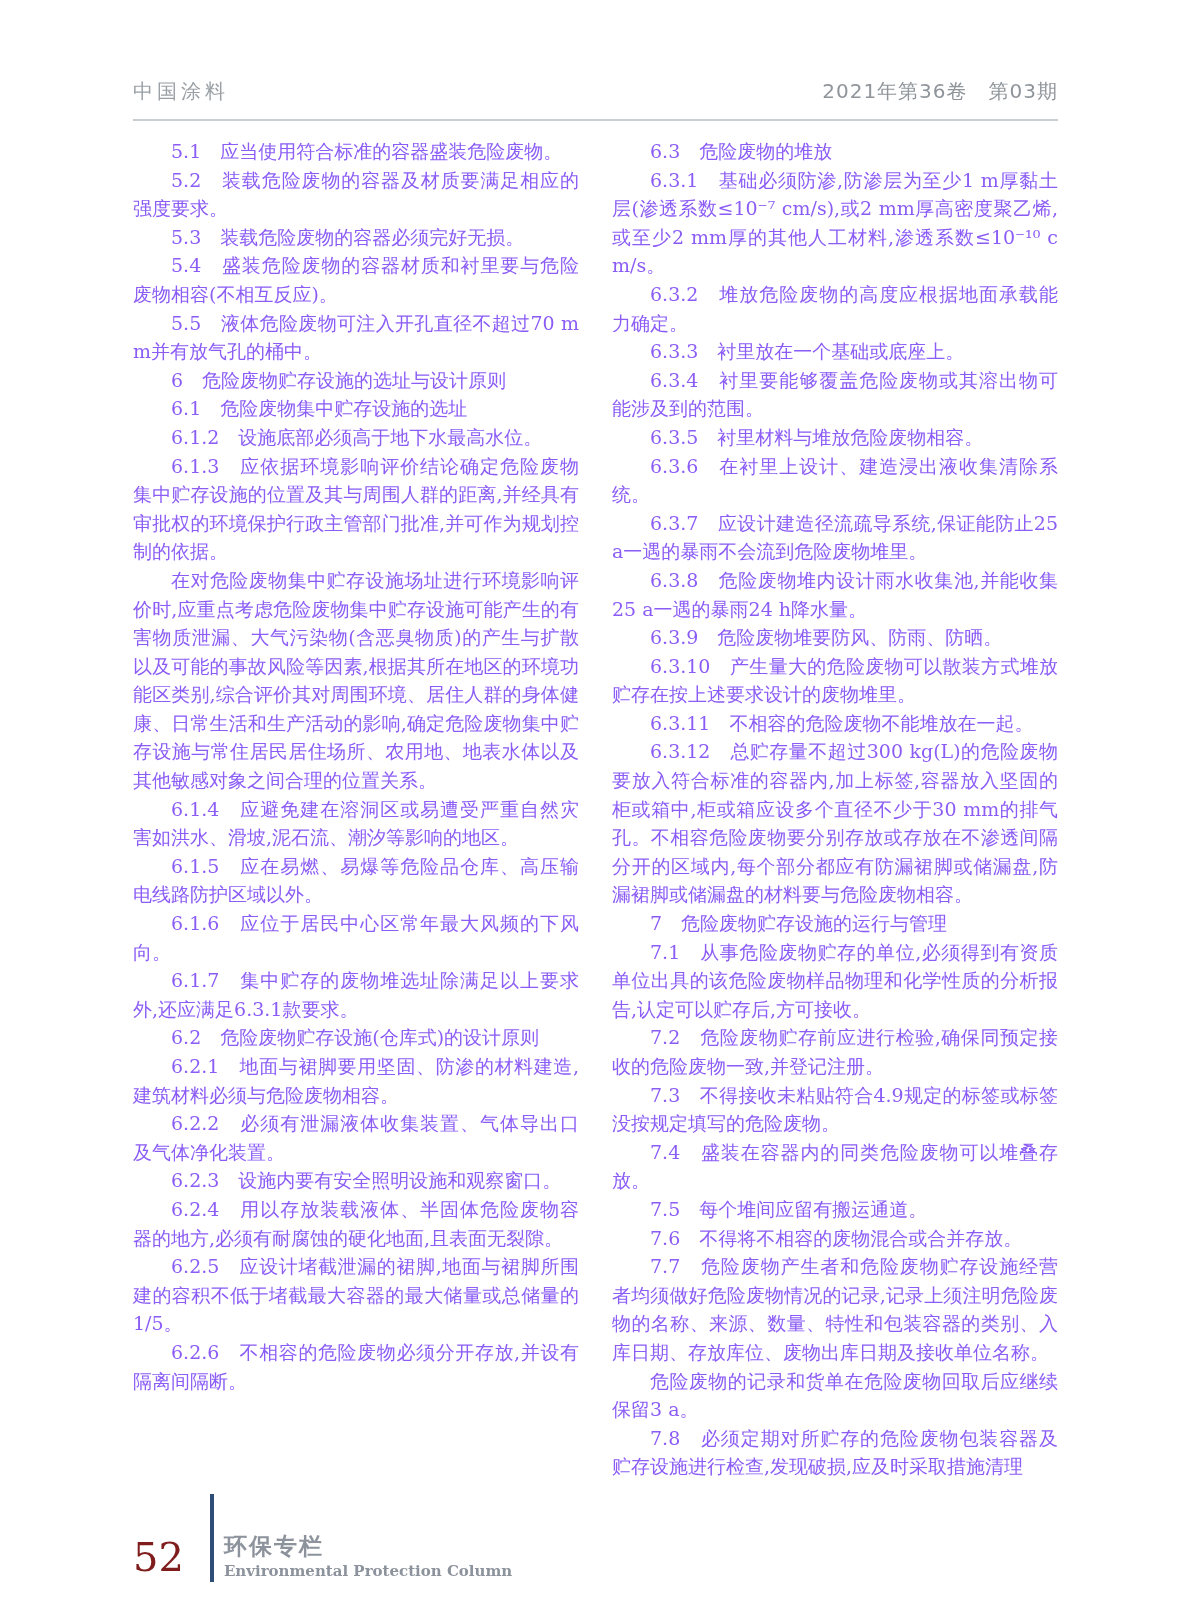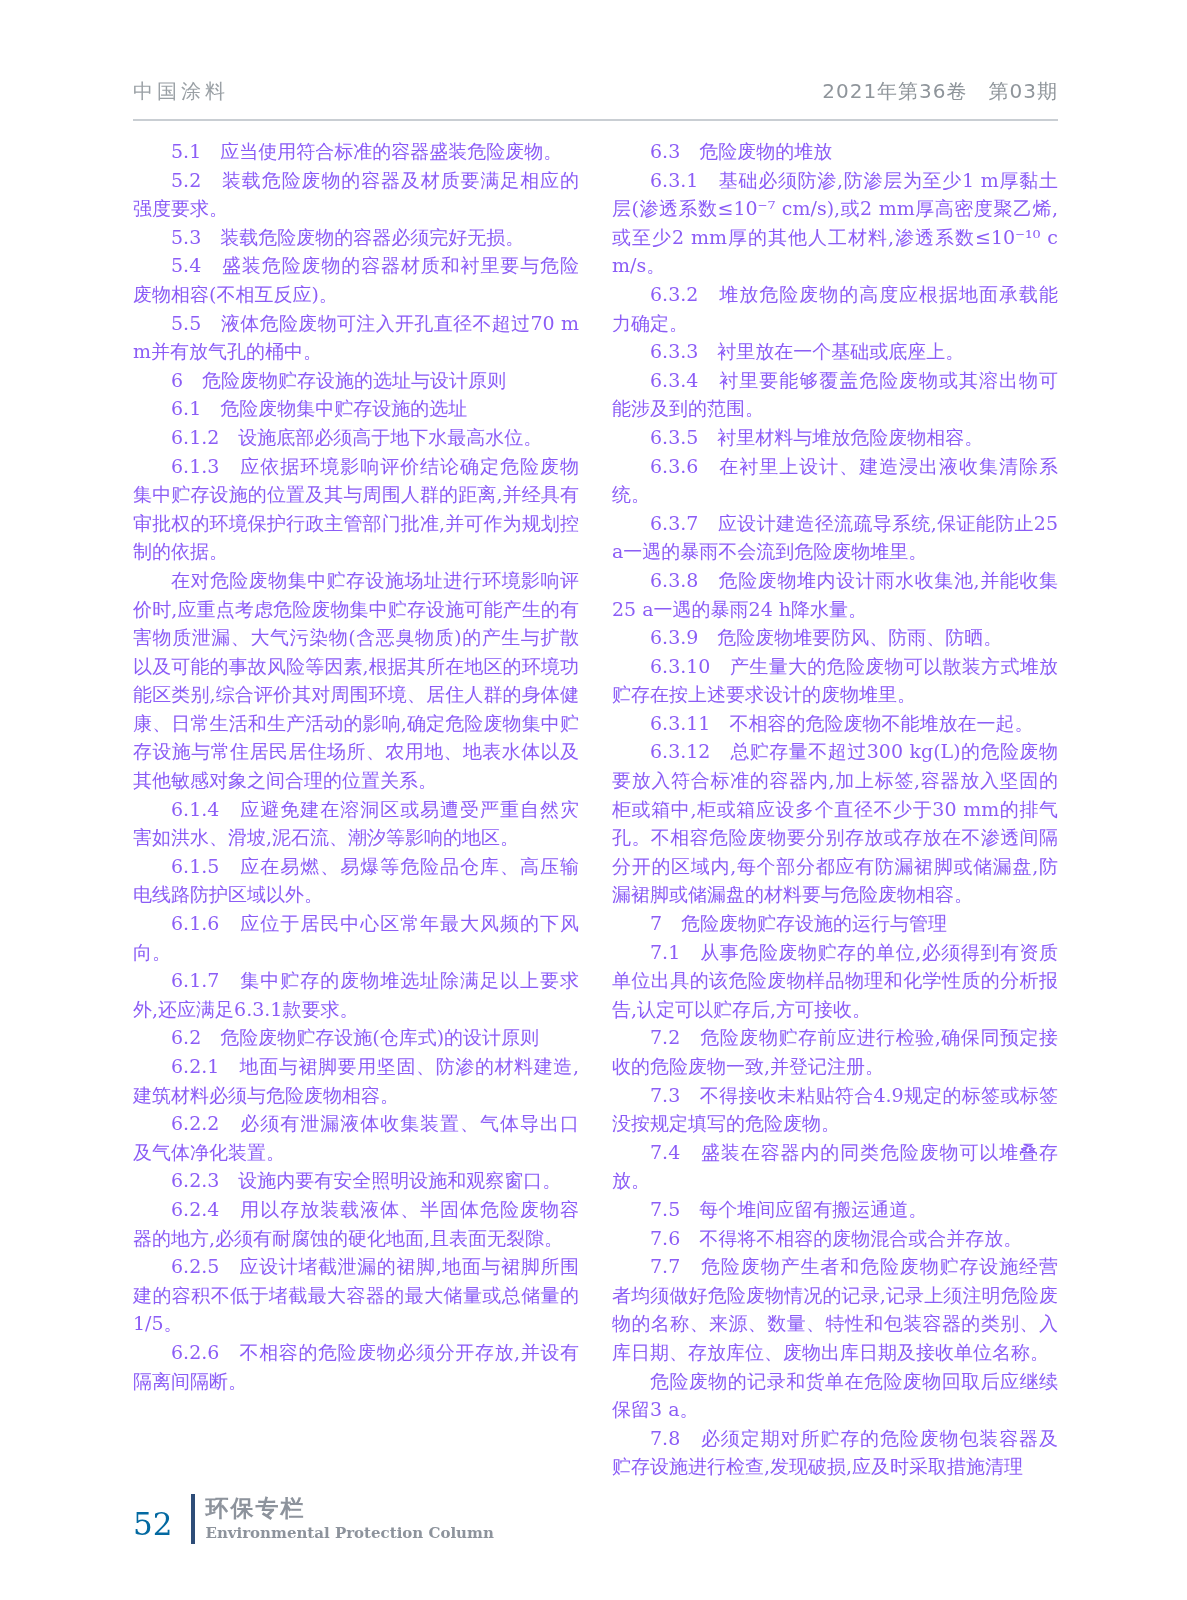--- a/index.html
+++ b/index.html
@@ -40,31 +40,31 @@
     text-justify:inter-ideograph;
     text-indent:2em;
     word-break:break-all;
   }
   
   .footer{
     position:absolute;left:133px;top:1494px;
     display:flex;align-items:stretch;
   }
   .page-num{
-    font-size:31px;color:#0369a1;
+    font-size:40px;color:#7f1d1d;
     align-self:flex-end;
     margin-bottom:2px;
-    margin-right:19px;
+    margin-right:26px;
     font-family:"DejaVu Serif","Liberation Serif",serif;
   }
   .footer-bar{
     width:4px;background:#2e4d78;
     margin-right:10px;
   }
-  .col-titles{display:flex;flex-direction:column;justify-content:space-between;padding:2px 0;}
+  .col-titles{display:flex;flex-direction:column;justify-content:space-between;padding:2px 0;margin-top:38px;}
   .col-title-cn{
     font-family:"DejaVu Sans","Liberation Sans",sans-serif;
     font-weight:600;font-size:23px;color:#8d939c;letter-spacing:2px;line-height:1.1;
   }
   .col-title-en{
     font-family:"DejaVu Serif","Liberation Serif",serif;
     font-weight:600;font-size:15px;color:#8d939c;margin-top:4px;line-height:1.1;
   }
 </style>
 </head>

